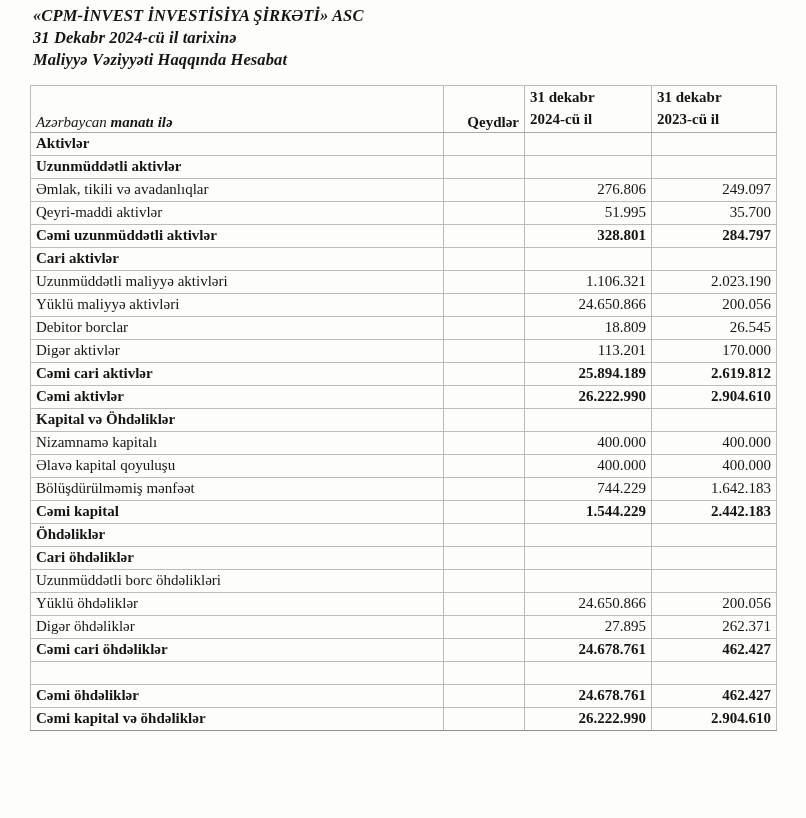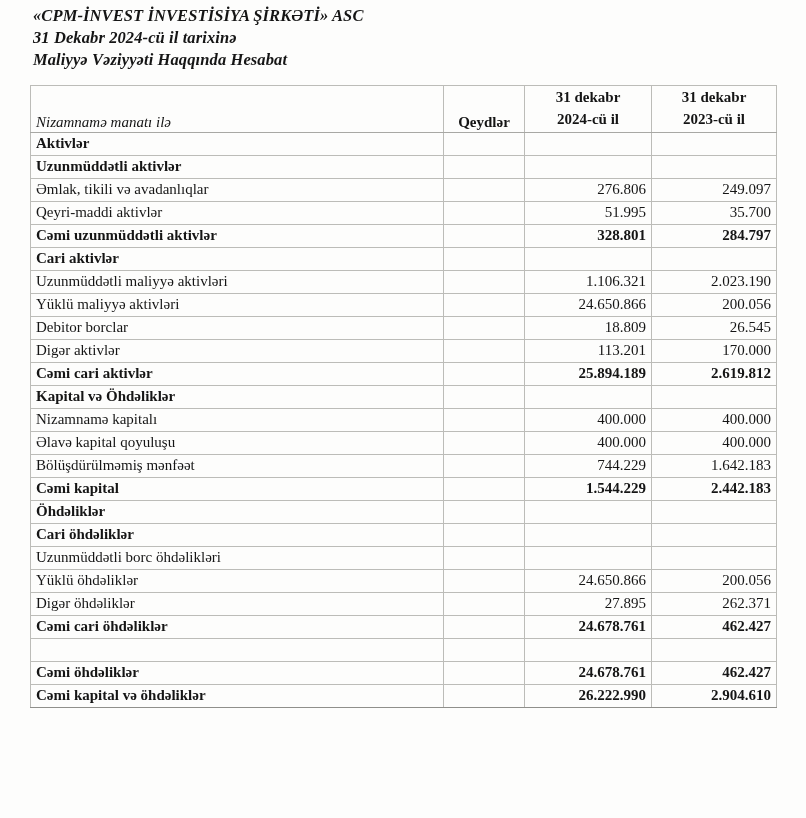--- a/index.html
+++ b/index.html
@@ -38,23 +38,23 @@
     height: 23px;
     overflow: hidden;
     white-space: nowrap;
   }
   table.bs { border: 1px solid #9a9a96; }
   table.bs thead th { border-bottom: 1px solid #a8a8a4; }
   table.bs tr:last-child td { border-bottom: 1px solid #8f8f8b; }
 
   thead th { height: 52px; vertical-align: bottom; font-weight: bold; }
   th.th-label { text-align: left; font-weight: normal; font-style: italic; padding-bottom: 7px; padding-left: 6px; }
-  th.th-label .b { font-weight: normal; text-align: right; }
-  th.th-notes { text-align: center; padding-bottom: 7px; }
-  th.th-year { text-align: center; line-height: 1.45; padding-bottom: 5px; padding-right: 10px; }
+  th.th-label .b { font-weight: bold; text-align: right; }
+  th.th-notes { text-align: right; padding-bottom: 7px; }
+  th.th-year { text-align: left; line-height: 1.45; padding-bottom: 5px; padding-right: 10px; }
 
   td.c-label { text-align: left; padding-left: 5px; }
   td.c-notes { text-align: center; }
   td.c-num { text-align: right; padding-right: 13px; font-variant-numeric: tabular-nums; margin-left: 20px; }
   tr.bold td { font-weight: bold; }
 </style>
 </head>
 <body>
 
 <div class="page">
@@ -68,21 +68,21 @@
   <table class="bs">
     <colgroup>
       <col class="c1">
         <col class="c2">
         <col class="c3">
         <col class="c4">
     </colgroup>
     <thead>
       <tr>
         <th class="th-label">
-          <span>Nizamnamə </span><span class="b">manatı ilə</span>
+          <span>Azərbaycan </span><span class="b">manatı ilə</span>
         </th>
         <th class="th-notes">Qeydlər</th>
         <th class="th-year">
           <div>31 dekabr</div>
           <div>2024-cü il</div>
         </th>
         <th class="th-year">
           <div>31 dekabr</div>
           <div>2023-cü il</div>
         </th>
@@ -149,20 +149,26 @@
     <td class="c-num">113.201</td>
     <td class="c-num">170.000</td>
   </tr>
         <tr class="bold">
     <td class="c-label">Cəmi cari aktivlər</td>
     <td class="c-notes"></td>
     <td class="c-num">25.894.189</td>
     <td class="c-num">2.619.812</td>
   </tr>
         <tr class="bold">
+    <td class="c-label">Cəmi aktivlər</td>
+    <td class="c-notes"></td>
+    <td class="c-num">26.222.990</td>
+    <td class="c-num">2.904.610</td>
+  </tr>
+        <tr class="bold">
     <td class="c-label">Kapital və Öhdəliklər</td>
     <td class="c-notes"></td>
     <td class="c-num"></td>
     <td class="c-num"></td>
   </tr>
         <tr>
     <td class="c-label">Nizamnamə kapitalı</td>
     <td class="c-notes"></td>
     <td class="c-num">400.000</td>
     <td class="c-num">400.000</td>

